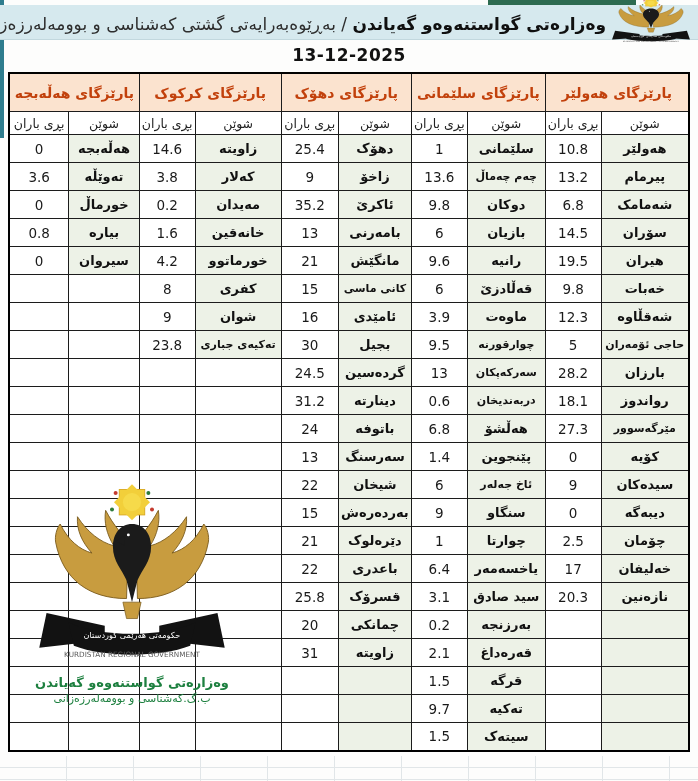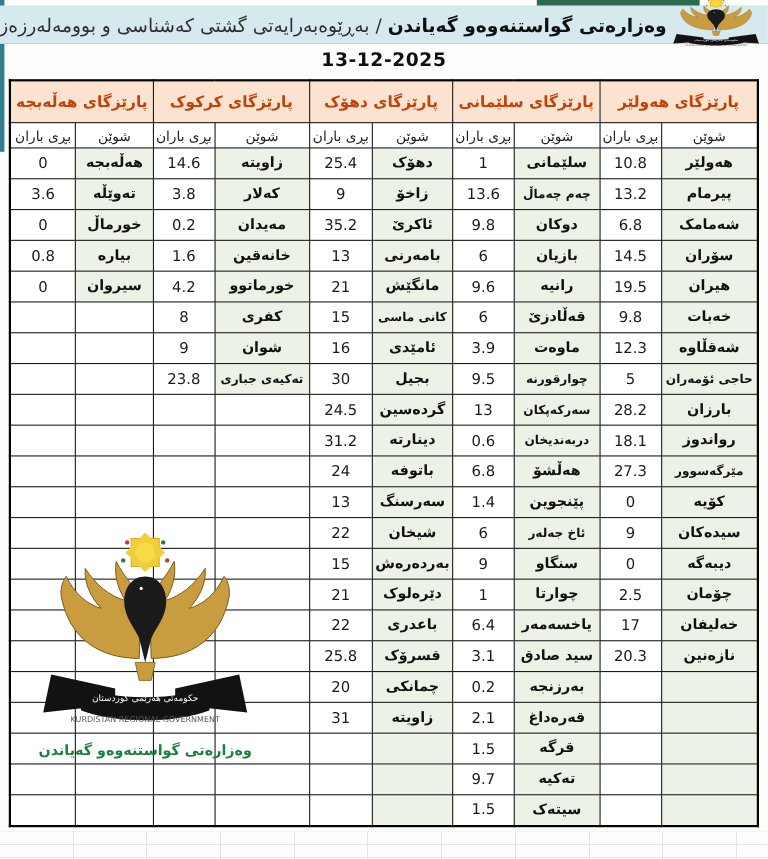--- a/index.html
+++ b/index.html
@@ -389,15 +389,16 @@
         <td class="val"></td>
       </tr>
     </tbody>
 </table>
 
 <div class="logo-overlay">
   <svg viewBox="0 0 220 210" width="200" height="192">
       <use href="#krg-emblem"></use>
     </svg>
   <div class="ministry">وەزارەتی گواستنەوەو گەیاندن</div>
+  <div class="dept">ب.گ.کەشناسی و بوومەلەرزەزانی</div>
 </div>
 
 <div class="bottom-grid"></div>
 
 </body></html>

